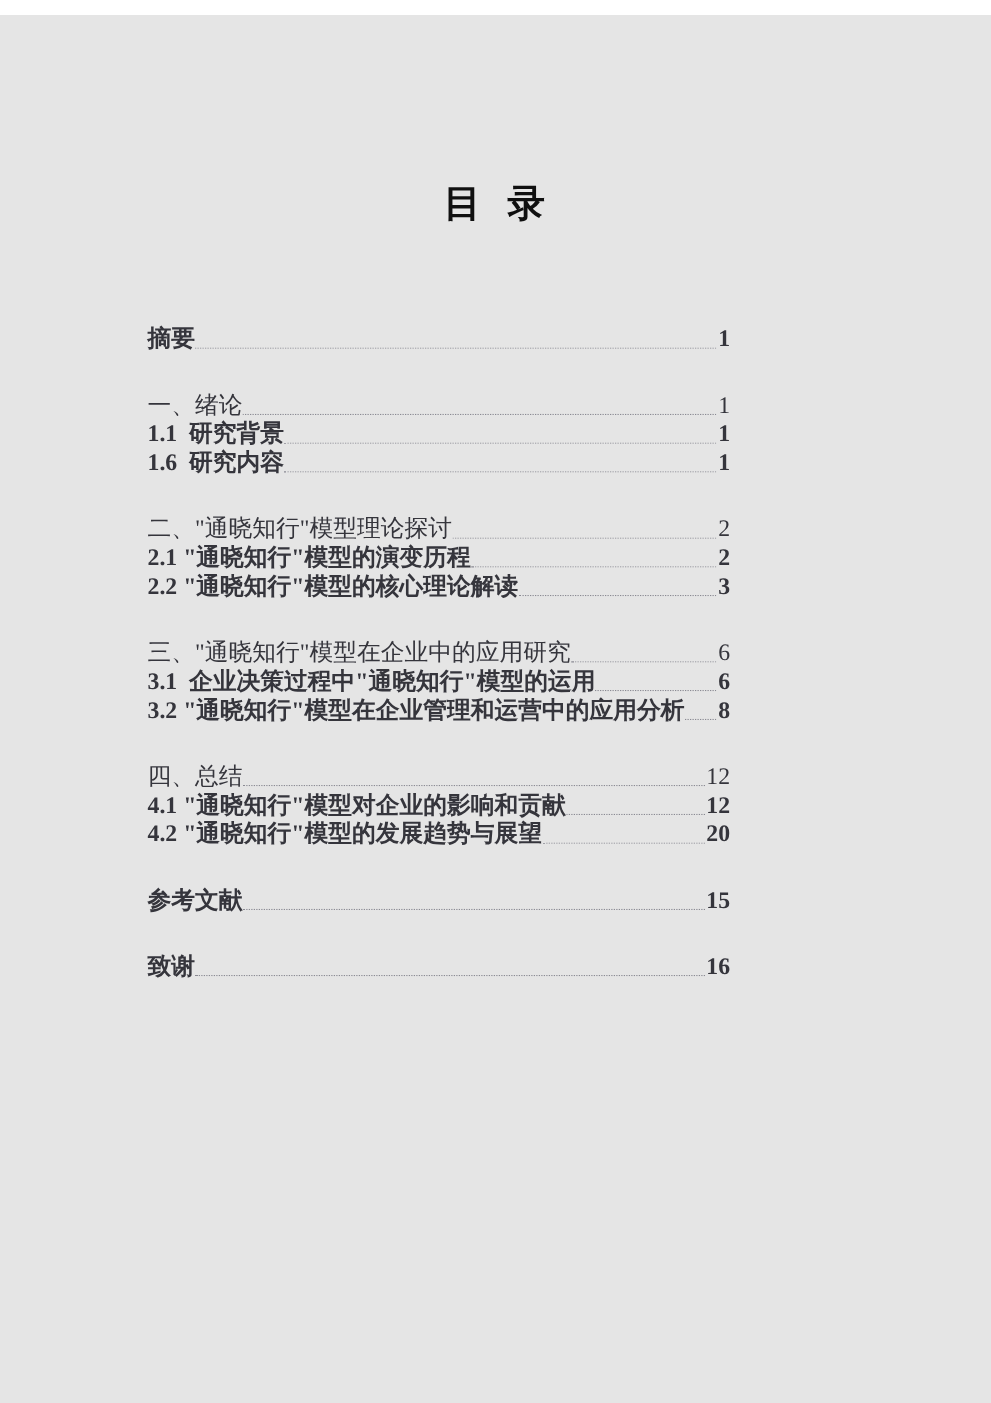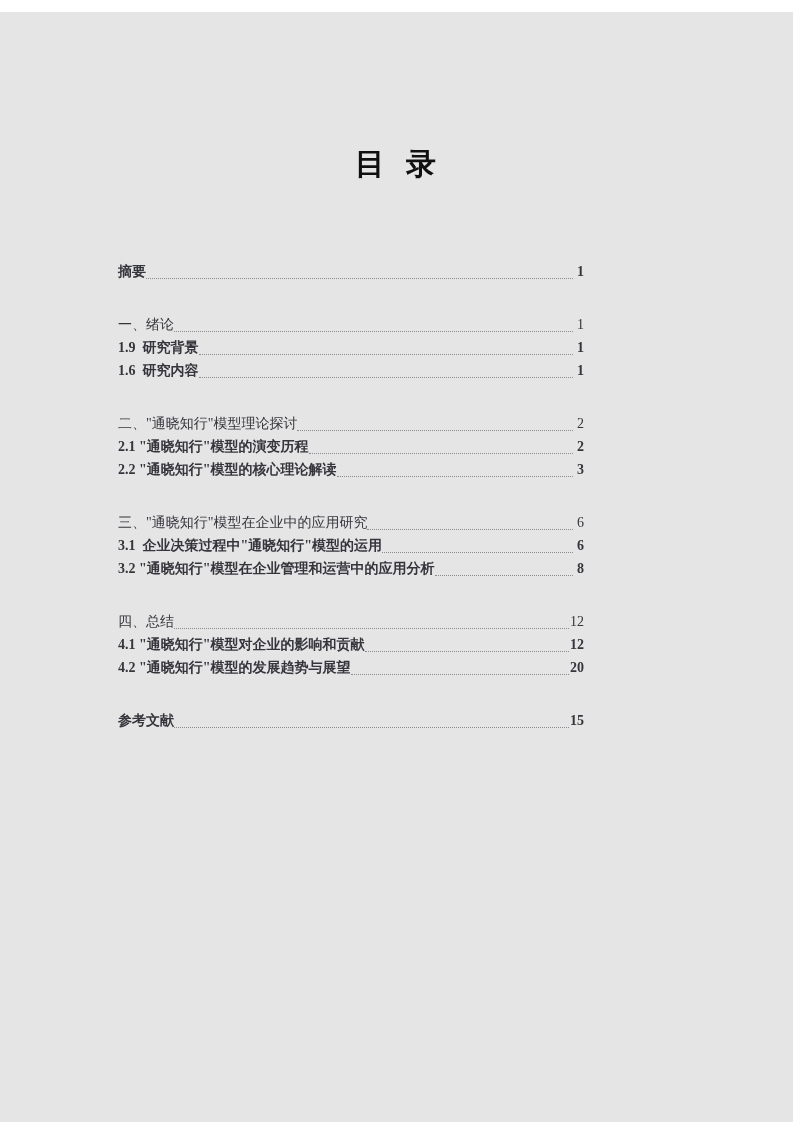--- a/index.html
+++ b/index.html
@@ -50,21 +50,21 @@
 
   .toc-group {
     margin-bottom: 30px;
   }
   .toc-group:last-child { margin-bottom: 0; }
 
   .toc-row {
     display: flex;
     align-items: baseline;
     width: 100%;
-    font-size: 14px;
+    font-size: 19px;
     line-height: 23px;
     color: #3b3b42;
     white-space: pre;
   }
 
   .toc-row .label {
     flex: 0 0 auto;
     white-space: pre;
   }
 
@@ -119,36 +119,39 @@
 <div class="page">
 
   <div class="toc-title">目  录</div>
 
   <div class="toc-list" id="toc-list">
       <div class="toc-group">
         <div class="toc-row plain"><span class="label">摘要</span><span class="leader"></span><span class="pagenum">1</span></div>
       </div>
       <div class="toc-group">
         <div class="toc-row level-1"><span class="label">一、绪论</span><span class="leader"></span><span class="pagenum">1</span></div>
-        <div class="toc-row level-2"><span class="label">1.9  研究背景</span><span class="leader"></span><span class="pagenum">1</span></div>
+        <div class="toc-row level-2"><span class="label">1.1  研究背景</span><span class="leader"></span><span class="pagenum">1</span></div>
         <div class="toc-row level-2"><span class="label">1.6  研究内容</span><span class="leader"></span><span class="pagenum">1</span></div>
       </div>
       <div class="toc-group">
         <div class="toc-row level-1"><span class="label">二、"通晓知行"模型理论探讨</span><span class="leader"></span><span class="pagenum">2</span></div>
         <div class="toc-row level-2"><span class="label">2.1 "通晓知行"模型的演变历程</span><span class="leader"></span><span class="pagenum">2</span></div>
         <div class="toc-row level-2"><span class="label">2.2 "通晓知行"模型的核心理论解读</span><span class="leader"></span><span class="pagenum">3</span></div>
       </div>
       <div class="toc-group">
         <div class="toc-row level-1"><span class="label">三、"通晓知行"模型在企业中的应用研究</span><span class="leader"></span><span class="pagenum">6</span></div>
         <div class="toc-row level-2"><span class="label">3.1  企业决策过程中"通晓知行"模型的运用</span><span class="leader"></span><span class="pagenum">6</span></div>
         <div class="toc-row level-2"><span class="label">3.2 "通晓知行"模型在企业管理和运营中的应用分析</span><span class="leader"></span><span class="pagenum">8</span></div>
       </div>
       <div class="toc-group">
         <div class="toc-row level-1"><span class="label">四、总结</span><span class="leader"></span><span class="pagenum">12</span></div>
         <div class="toc-row level-2"><span class="label">4.1 "通晓知行"模型对企业的影响和贡献</span><span class="leader"></span><span class="pagenum">12</span></div>
         <div class="toc-row level-2"><span class="label">4.2 "通晓知行"模型的发展趋势与展望</span><span class="leader"></span><span class="pagenum">20</span></div>
       </div>
       <div class="toc-group">
         <div class="toc-row plain"><span class="label">参考文献</span><span class="leader"></span><span class="pagenum">15</span></div>
       </div>
+      <div class="toc-group">
+        <div class="toc-row plain"><span class="label">致谢</span><span class="leader"></span><span class="pagenum">16</span></div>
+      </div>
     </div>
 
 </div>
 
 </body></html>

